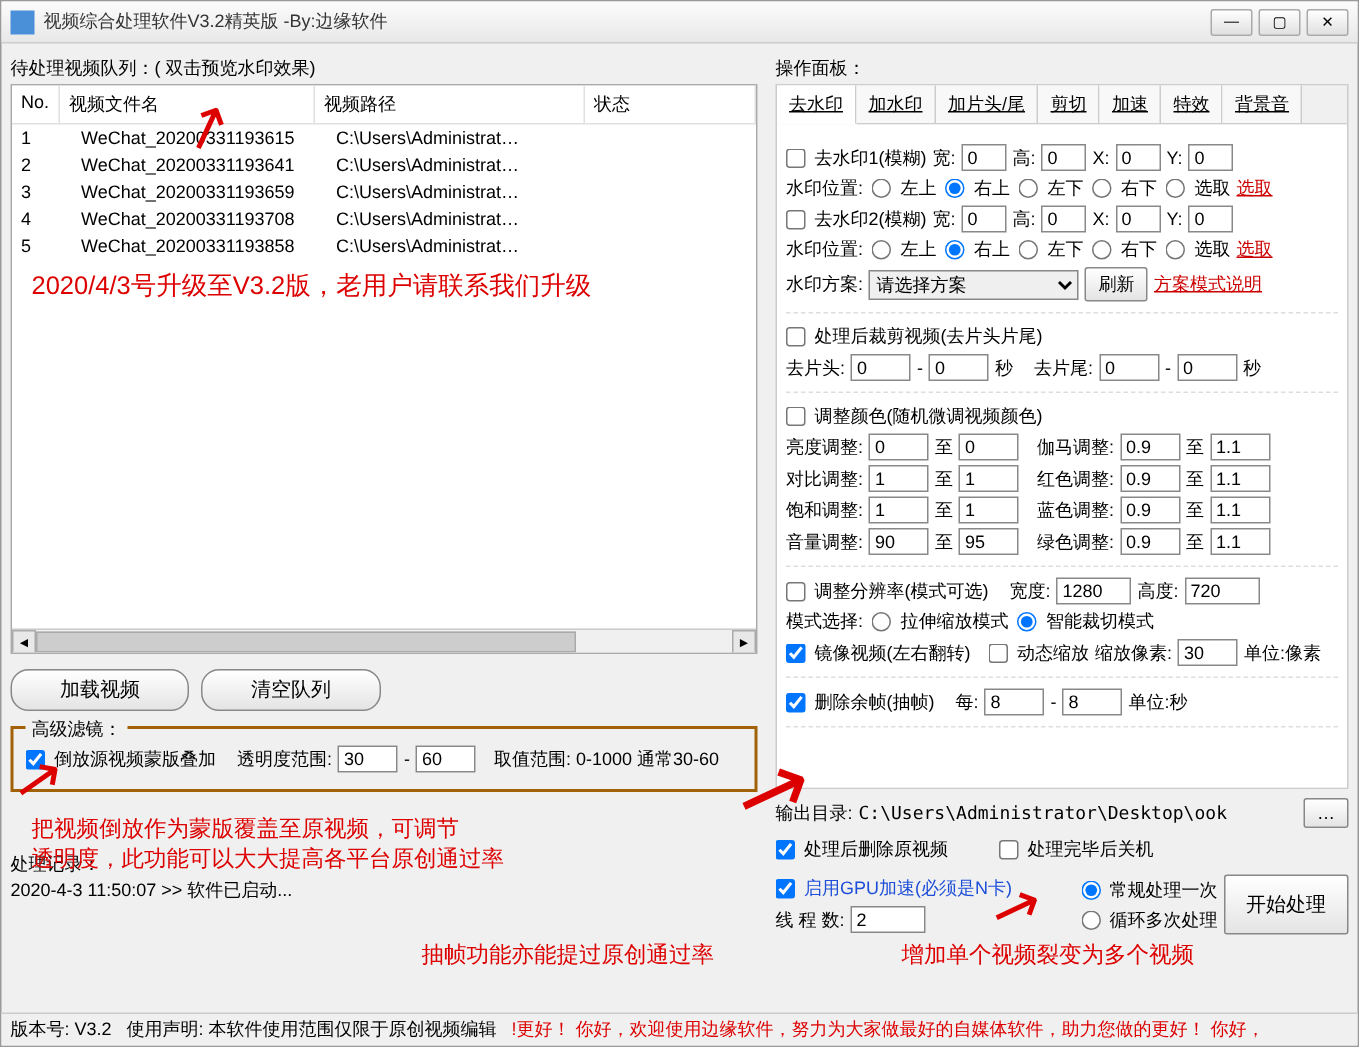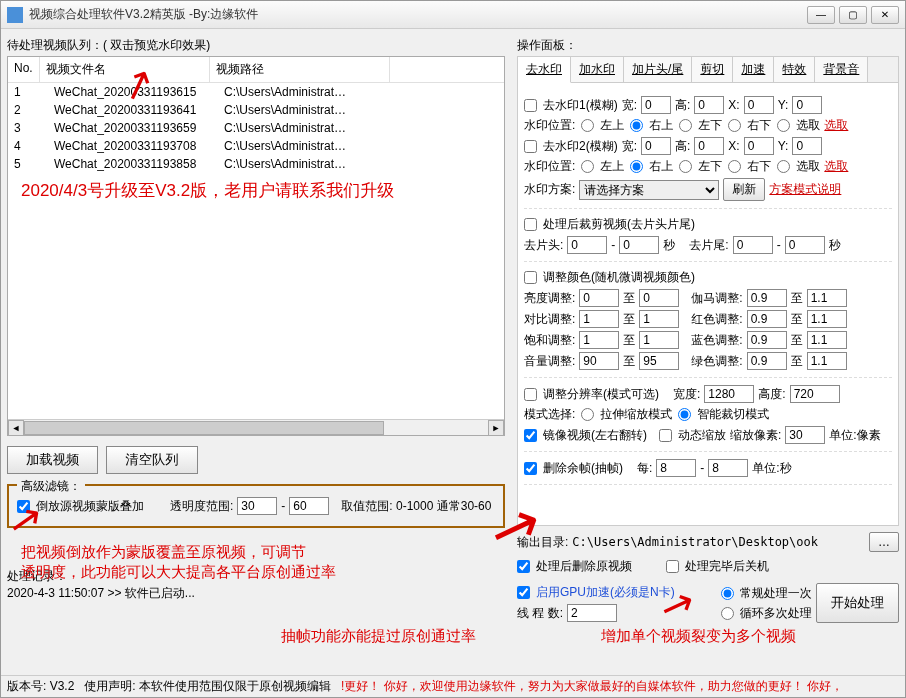--- a/index.html
+++ b/index.html
@@ -18,21 +18,21 @@
 .table-head { display: flex; background: #fff; border-bottom: 1px solid #e0e0e0; }
 .th { padding: 4px 6px; border-right: 1px solid #e0e0e0; font-weight: normal; }
 .th1 { width: 32px; } .th2 { width: 170px; } .th3 { width: 180px; } .th4 { flex: 1; }
 .tr { display: flex; }
 .td { padding: 2px 6px; white-space: nowrap; overflow: hidden; }
 .td1 { width: 40px; } .td2 { width: 170px; } .td3 { width: 180px; } .td4 { flex: 1; }
 .hscroll { position: absolute; bottom: 0; left: 0; right: 0; height: 16px; background: #f0f0f0; border-top: 1px solid #ccc; }
 .hscroll .thumb { position: absolute; left: 16px; width: 360px; height: 14px; top: 1px; background: #cdcdcd; border: 1px solid #aaa; }
 .hscroll .arr { position: absolute; width: 16px; height: 16px; top: 0; background: #e8e8e8; border: 1px solid #aaa; display: flex; align-items: center; justify-content: center; font-size: 9px; }
 .btnrow { margin-top: 10px; display: flex; gap: 8px; }
-.btn { padding: 4px 18px; background: linear-gradient(#fff,#e4e4e4); border: 1px solid #888; border-radius: 0; cursor: pointer; }
+.btn { padding: 4px 32px; background: linear-gradient(#fff,#e4e4e4); border: 1px solid #888; border-radius: 12px; cursor: pointer; }
 .group { border: 2px solid #a16207; margin-top: 10px; padding: 8px; position: relative; }
 .group-title { position: absolute; top: -8px; left: 8px; background: #f0f0f0; padding: 0 4px; }
 .row { display: flex; align-items: center; gap: 4px; margin: 3px 0; flex-wrap: wrap; }
 .chk { margin-right: 2px; }
 input[type=text] { border: 1px solid #888; padding: 1px 3px; height: 18px; font-size: 12px; }
 .w30 { width: 30px; } .w40 { width: 40px; } .w50 { width: 50px; }
 .radio { margin: 0 2px; }
 .tabs { border: 1px solid #ccc; height: 470px; }
 .tabbar { display: flex; background: #f0f0f0; border-bottom: 1px solid #ccc; }
 .tab { padding: 4px 8px; border-right: 1px solid #ccc; cursor: pointer; background: #f8f8f8; text-decoration: underline; }
@@ -65,20 +65,21 @@
 
   <div class="body">
 
     <div class="left">
       <div class="label">待处理视频队列：( 双击预览水印效果)</div>
       <div class="table-wrap">
         <div class="table-head">
           <div class="th th1">No.</div>
           <div class="th th2">视频文件名</div>
           <div class="th th3">视频路径</div>
+          <div class="th th4">状态</div>
         </div>
         <div id="tbody">
             <div class="tr">
               <div class="td td1">1</div>
               <div class="td td2">WeChat_20200331193615</div>
               <div class="td td3">C:\Users\Administrat…</div>
               <div class="td td4"></div>
             </div>
             <div class="tr">
               <div class="td td1">2</div>
@@ -115,21 +116,21 @@
       <div class="btnrow">
         <button class="btn">加载视频</button>
         <button class="btn">清空队列</button>
       </div>
 
       <div class="group">
         <span class="group-title">高级滤镜：</span>
         <div class="row">
           <input type="checkbox" class="chk" checked="" style="">
           <span>倒放源视频蒙版叠加</span>
-          <span style="margin-left:22px">透明度范围:</span>
+          <span style="margin-left:10px">透明度范围:</span>
           <input type="text" class="w40" value="30" style=""> -
           <input type="text" class="w40" value="60" style="">
           <span style="margin-left:8px">取值范围: 0-1000 通常30-60</span>
         </div>
       </div>
 
       <div style="margin-top:40px">
         <div>处理记录：</div>
         <div>2020-4-3 11:50:07 &gt;&gt; 软件已启动...</div>
       </div>

